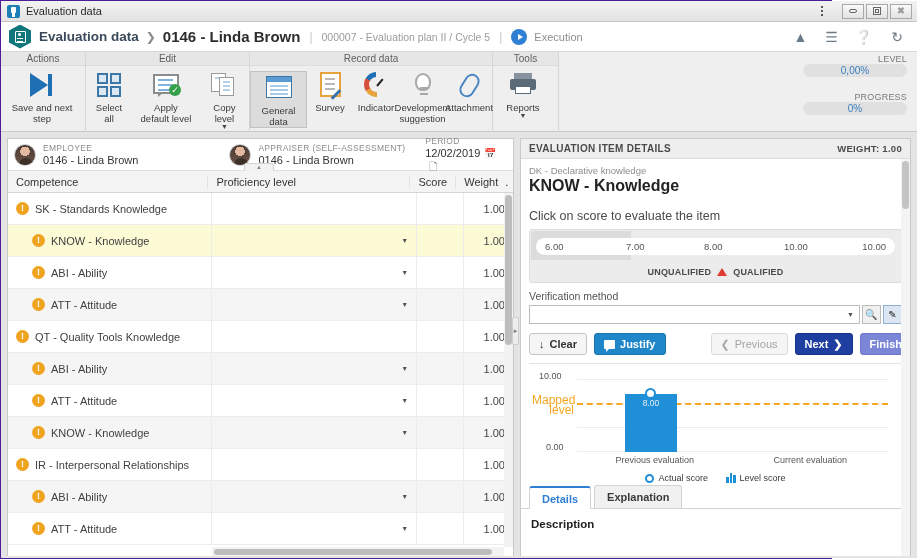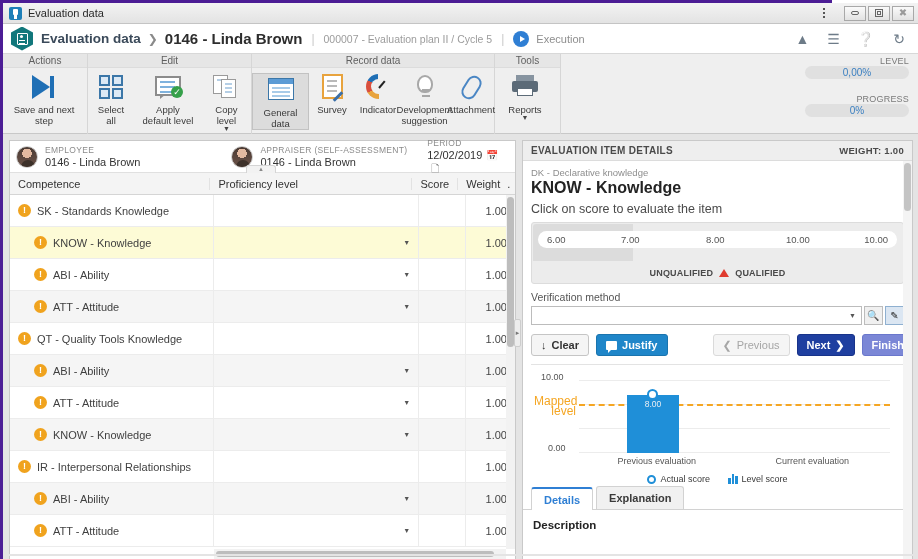--- a/index.html
+++ b/index.html
@@ -7,21 +7,21 @@
     margin: 0; padding: 0;
     width: 918px; height: 559px;
     font-family: "Liberation Sans", sans-serif;
     background: #ffffff;
     overflow: hidden;
   }
   #app {
     position: relative;
     width: 832px; height: 559px;
     background: #e4e4e4;
-    border: 3px solid #4c1d95;
+    border: 1px solid #4c1d95;
   }
 
   
   .titlebar {
     position: absolute; left: 0; top: 0; width: 916px; height: 21px;
     background: linear-gradient(to bottom, #f3f3f3, #e3e3e3);
     border-bottom: 1px solid #c4c4c4;
     display: flex; align-items: center;
   }
   .tb-icon {
@@ -242,33 +242,33 @@
   }
   .rp-head {
     height:20px; background:#eeeeee; border-bottom:1px solid #dcdcdc;
     display:flex; align-items:center; padding:0 8px;
     font-size:10px; font-weight:bold; color:#4a4a4a; letter-spacing:.3px;
   }
   .rp-weight { margin-left:auto; font-size:9.5px; font-weight:bold; color:#4a4a4a;}
   .rp-body { padding:6px 8px 0 8px; }
   .dk-line { font-size:9.5px; color:#8d8d8d; }
   .item-title { font-size:16px; font-weight:bold; color:#232323; margin-top:1px; }
-  .click-hint { font-size:12.5px; color:#4a4a4a; margin-top:5px; }
+  .click-hint { font-size:12.5px; color:#4a4a4a; margin-top:14px; }
 
   .scale-wrap {
     margin-top:6px; background:#ececec; border:1px solid #dcdcdc; border-radius:3px;
     padding:8px 6px 5px 6px; position:relative;
   }
   .scale-left-fill{ position:absolute; left:1px; top:1px; width:100px; bottom:22px; background:#dcdcdc; border-radius:3px 0 0 0;}
   .scale-bar {
     position:relative; height:17px; background:#fff; border-radius:9px;
     display:flex; align-items:center; z-index:2;
   }
   .sc-cell { font-size:9.5px; color:#555; position:absolute; }
-  .scale-legend { margin-top:20px; display:flex; align-items:center; justify-content:center; gap:6px; position:relative; z-index:2;}
+  .scale-legend { margin-top:12px; display:flex; align-items:center; justify-content:center; gap:6px; position:relative; z-index:2;}
   .sl-txt { font-size:9px; font-weight:bold; color:#4a4a4a; letter-spacing:.2px;}
   .sl-tri { width:0;height:0;border-left:5px solid transparent;border-right:5px solid transparent;border-bottom:8px solid #e03b2f;}
 
   .vm-label { font-size:10.5px; color:#555; margin-top:7px; }
   .vm-row { display:flex; align-items:center; margin-top:3px; gap:2px;}
   .vm-input { flex:1; height:19px; border:1px solid #bcbcbc; background:#fff; display:flex; align-items:center; justify-content:flex-end; padding-right:5px;}
   .vm-btn { width:19px;height:19px;border:1px solid #bcbcbc; background:#f0f0f0; display:flex;align-items:center;justify-content:center;font-size:10px;color:#666;}
   .vm-btn.act { background:#dbe6f2; border-color:#8fb0d0; color:#222;}
 
   .actions-row {
@@ -688,21 +688,21 @@
 
       <div class="rp-body">
         <div class="dk-line">DK - Declarative knowledge</div>
         <div class="item-title">KNOW - Knowledge</div>
         <div class="click-hint">Click on score to evaluate the item</div>
 
         <div class="scale-wrap">
           <div class="scale-left-fill"></div>
           <div class="scale-bar">
             <span class="sc-cell" style="left:9px">6.00</span>
-            <span class="sc-cell" style="left:83px">7.00</span>
+            <span class="sc-cell" style="left:90px">7.00</span>
             <span class="sc-cell" style="left:168px">8.00</span>
             <span class="sc-cell" style="left:248px">10.00</span>
             <span class="sc-cell" style="right:9px">10.00</span>
           </div>
           <div class="scale-legend">
             <span class="sl-txt">UNQUALIFIED</span>
             <span class="sl-tri"></span>
             <span class="sl-txt">QUALIFIED</span>
           </div>
         </div>

